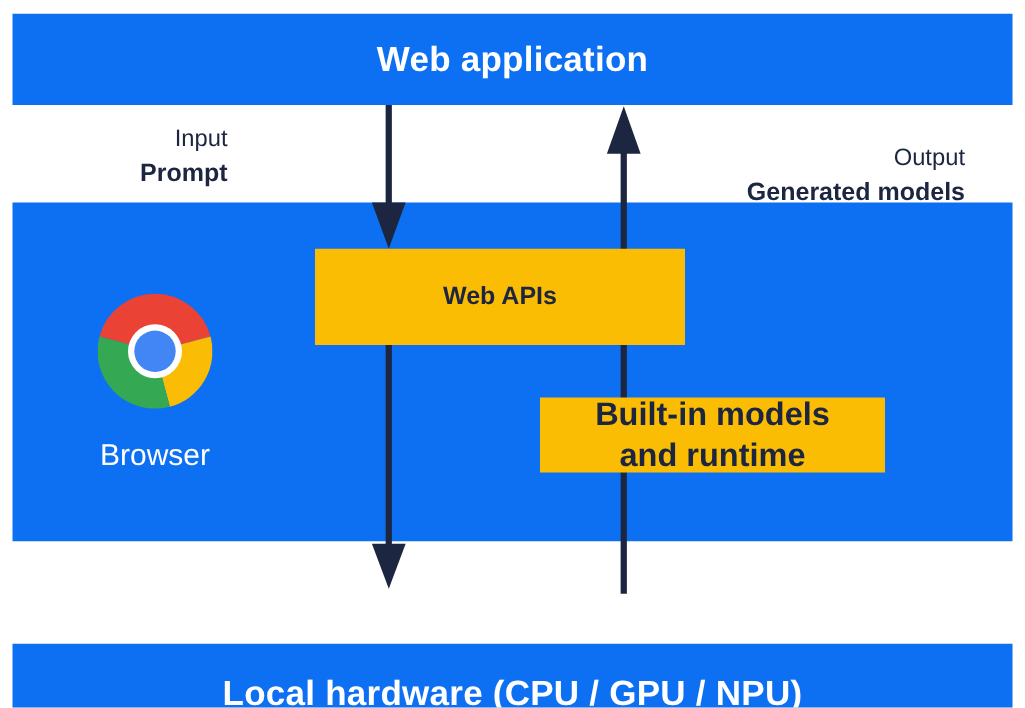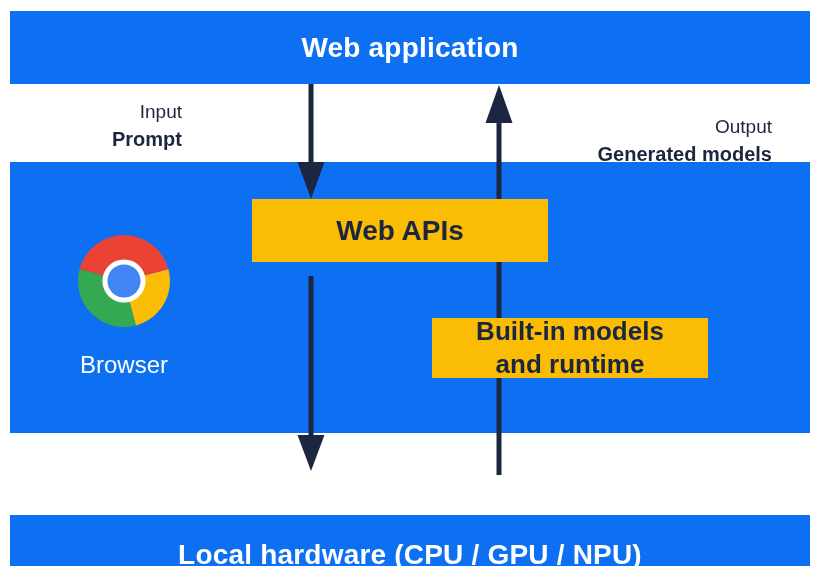--- a/index.html
+++ b/index.html
@@ -68,22 +68,22 @@
     display: flex;
     flex-direction: column;
     align-items: center;
     justify-content: center;
     text-align: center;
     font-weight: bold;
     z-index: 3;
   }
   .web-apis-box {
     left: 252px; top: 199px;
-    width: 296px; height: 63px;
-    font-size: 28px;
+    width: 296px; height: 77px;
+    font-size: 20px;
   }
   .models-box {
     left: 432px; top: 318px;
     width: 276px; height: 60px;
     font-size: 26px;
     line-height: 33px;
   }
   .chrome-group {
     position: absolute;
     left: 68px; top: 235px;

